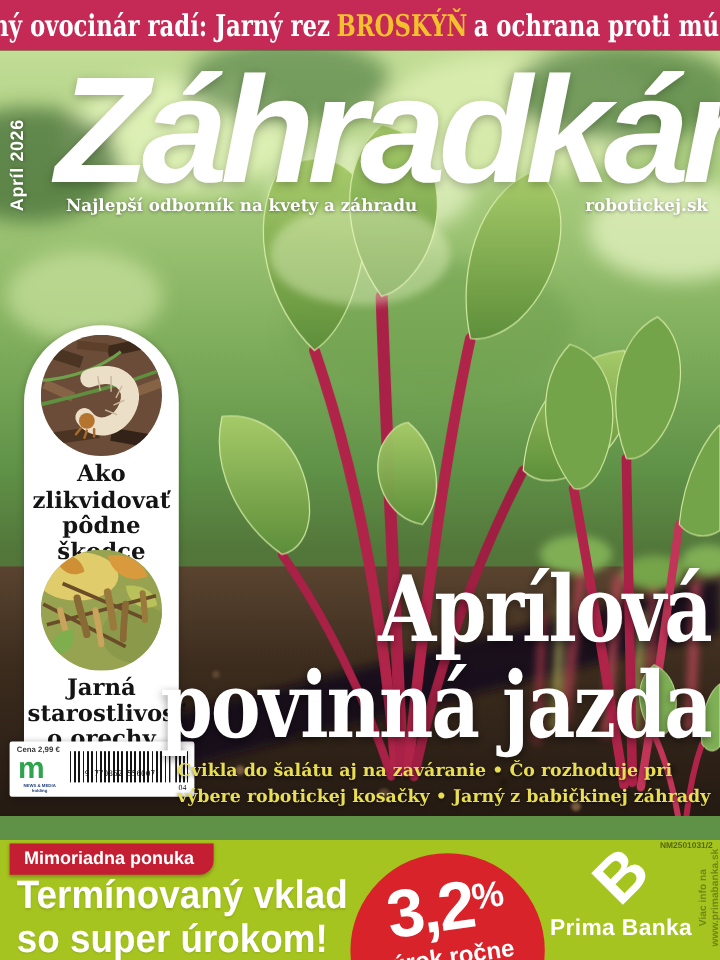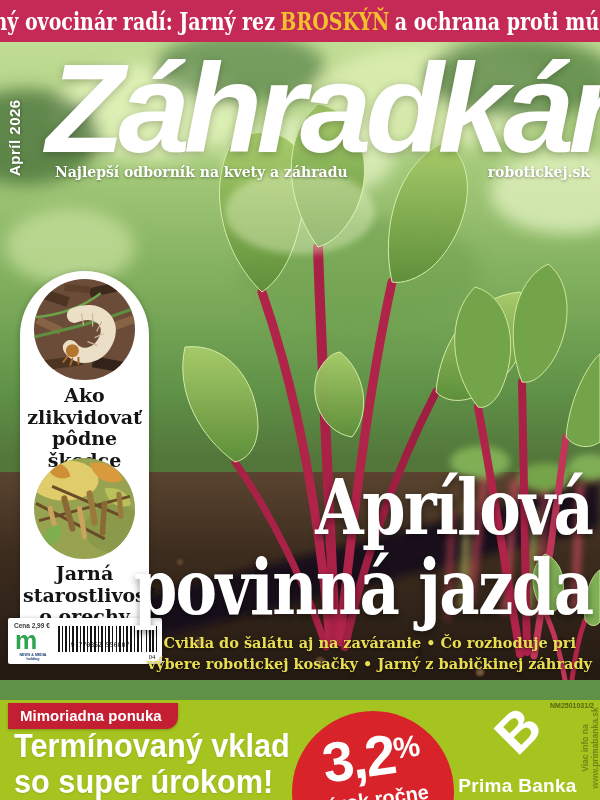--- a/index.html
+++ b/index.html
@@ -53,21 +53,21 @@
   .digits{position:absolute;left:48px;top:23px;width:88px;text-align:center;
     font-family:"DejaVu Sans Mono",monospace;font-size:6.5px;color:#111;}
   .addon-digits{position:absolute;left:137px;top:35px;width:14px;text-align:center;
     font-family:Liberation Serif, serif;font-size:6.5px;color:#111;}
 
   
   .headline{position:absolute;right:8px;top:468px;text-align:right;color:#fff;
     font-family:"DejaVu Serif",serif;font-weight:bold;font-size:76px;line-height:80px;
     letter-spacing:-2px;transform:scaleX(.82);transform-origin:top right;
     text-shadow:0 3px 8px rgba(0,0,0,.45);}
-  .subheadline{position:absolute;right:8px;top:632px;text-align:center;color:#e9de51;
+  .subheadline{position:absolute;right:8px;top:632px;text-align:left;color:#e9de51;
     font-family:"DejaVu Serif",serif;font-weight:bold;font-size:14.5px;line-height:21px;
     text-shadow:0 1px 3px rgba(0,0,0,.6);padding-left:11px;}
 
   
   .ad{position:absolute;left:0;top:700px;width:600px;height:120px;background:#a6c41f;overflow:hidden;}
   .ad-ref{position:absolute;right:6px;top:2px;font-size:7px;font-weight:bold;color:#55670e;}
   .ad-badge{position:absolute;left:8px;top:3px;background:#c41e32;color:#fff;
     font-weight:bold;font-size:15px;padding:4px 16px 5px 12px;border-radius:0 0 12px 0;
     box-shadow:0 1px 3px rgba(0,0,0,.25);}
   .ad-headline{position:absolute;left:14px;top:28px;color:#fff;font-weight:bold;
@@ -78,21 +78,21 @@
   .rate-circle{position:absolute;left:292px;top:11px;width:162px;height:162px;background:#d8232a;
     border-radius:50%;color:#fff;}
   .rate-rot{position:absolute;left:0;top:12px;width:162px;text-align:center;
     transform:rotate(-8deg);}
   .rate-big{font-weight:bold;font-size:56px;line-height:58px;letter-spacing:-2px;}
   .rate-unit{font-size:30px;vertical-align:14px;letter-spacing:0;}
   .rate-label{font-weight:bold;font-size:20px;margin-top:2px;}
   .bank{position:absolute;left:455px;top:695px;width:125px;text-align:center;color:#fff;}
   .bank-logo{display:inline-block;font-weight:bold;font-size:54px;line-height:54px;
     transform:rotate(-45deg);margin-top:8px;}
-  .bank-name{font-weight:bold;font-size:19px;letter-spacing:.3px;margin-top:18px;}
+  .bank-name{font-weight:bold;font-size:19px;letter-spacing:.3px;margin-top:6px;}
   .side-note{position:absolute;left:538px;top:738px;width:104px;text-align:center;
     transform:rotate(-90deg);transform-origin:center;font-weight:bold;font-size:8.5px;
     line-height:10px;color:#718616;}
 </style>
 </head>
 <body>
 
 <div class="cover">
 
   <svg class="photo" viewBox="0 0 600 638" preserveAspectRatio="none">

